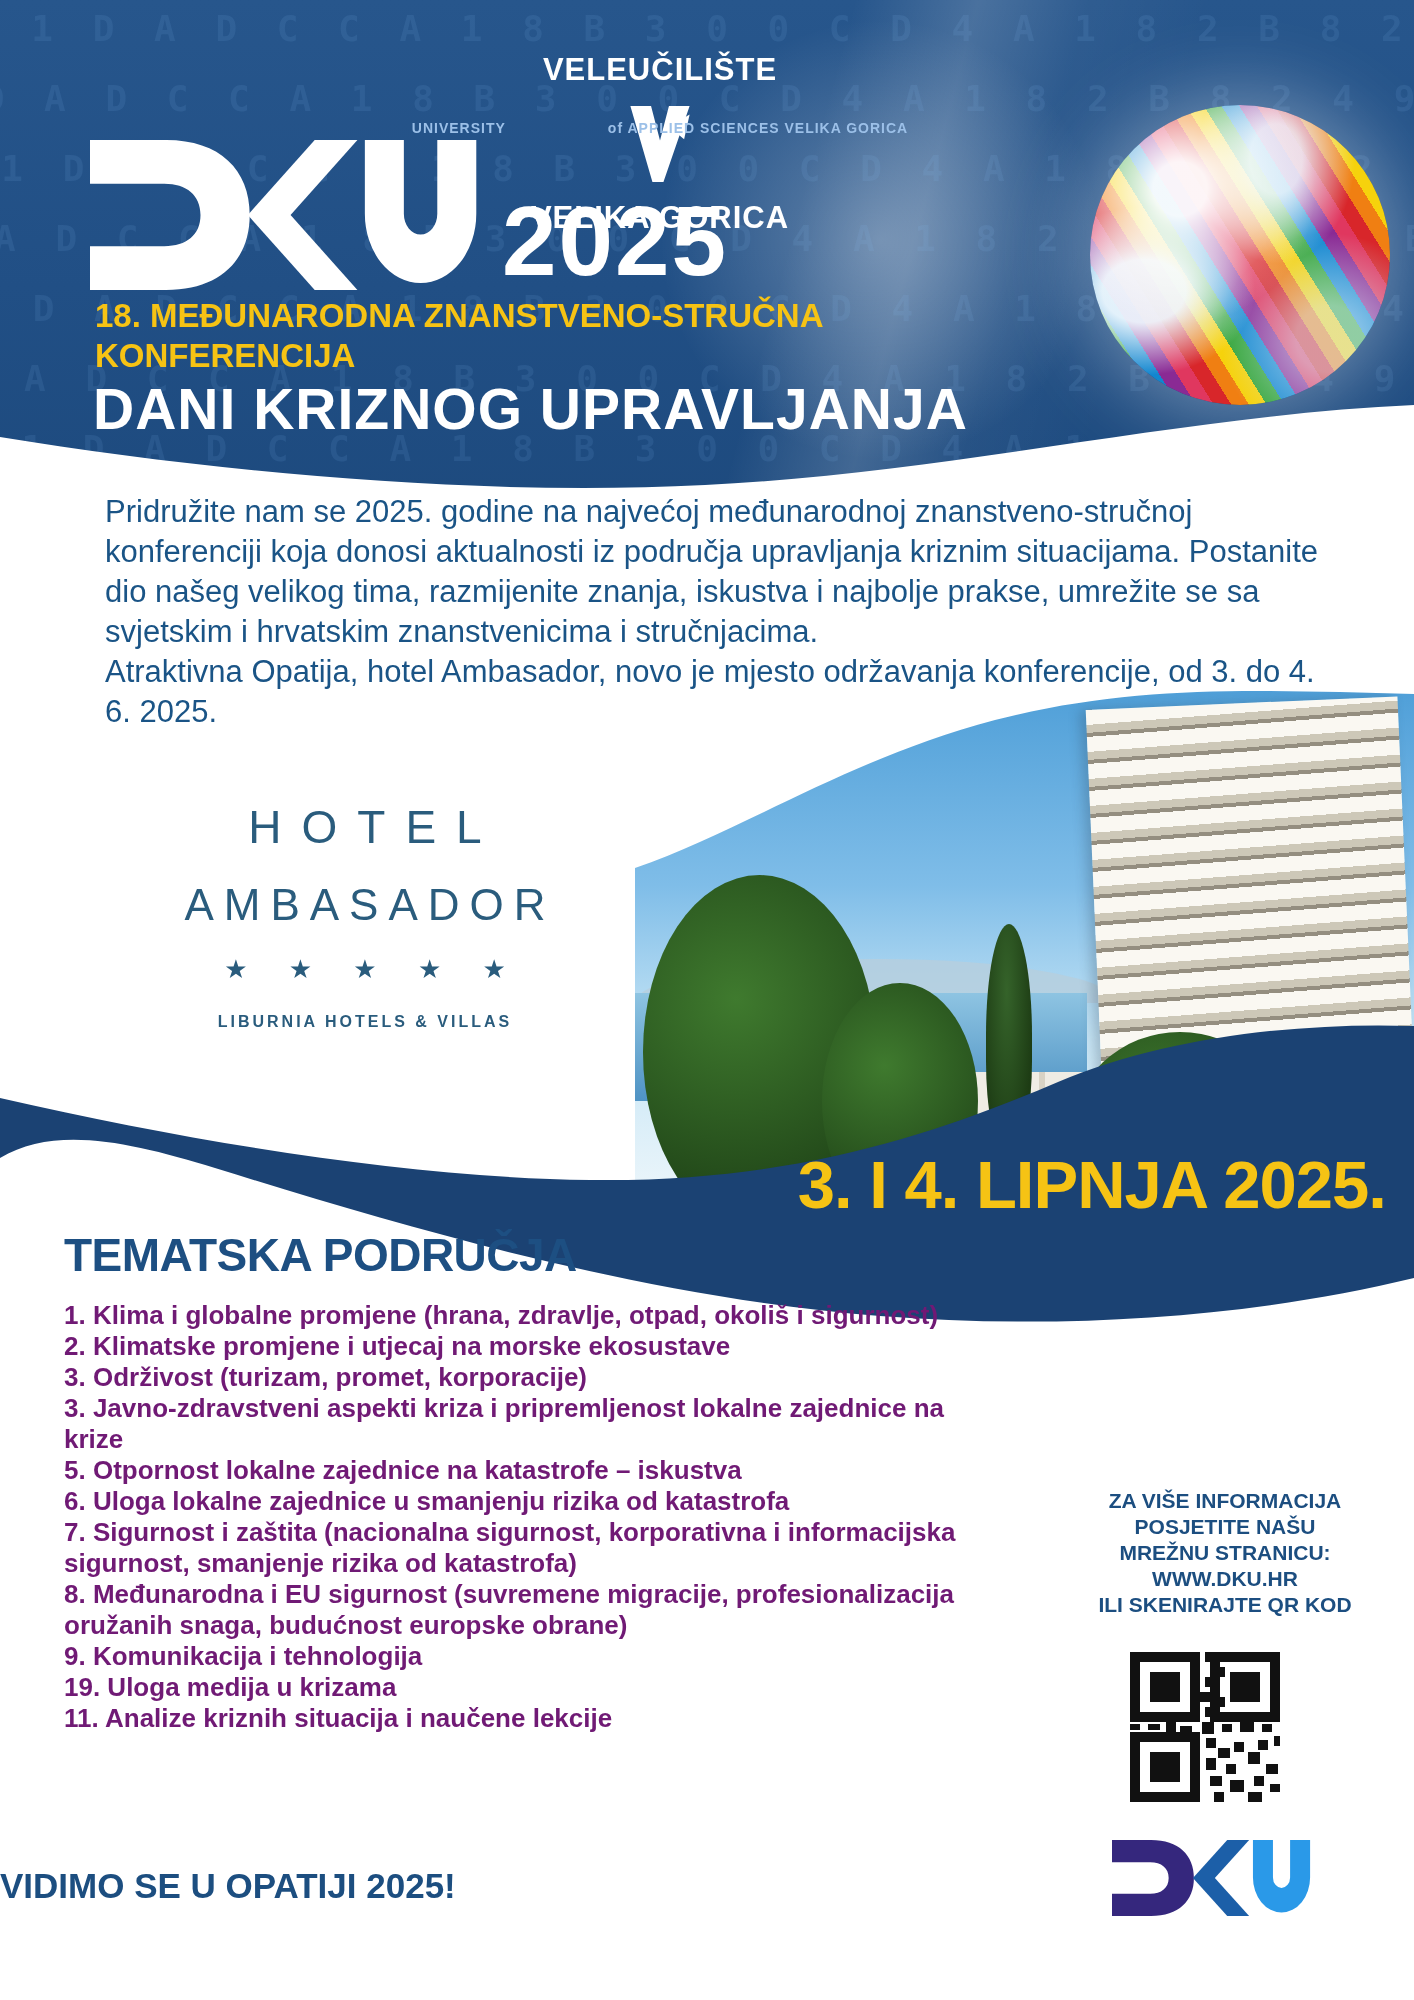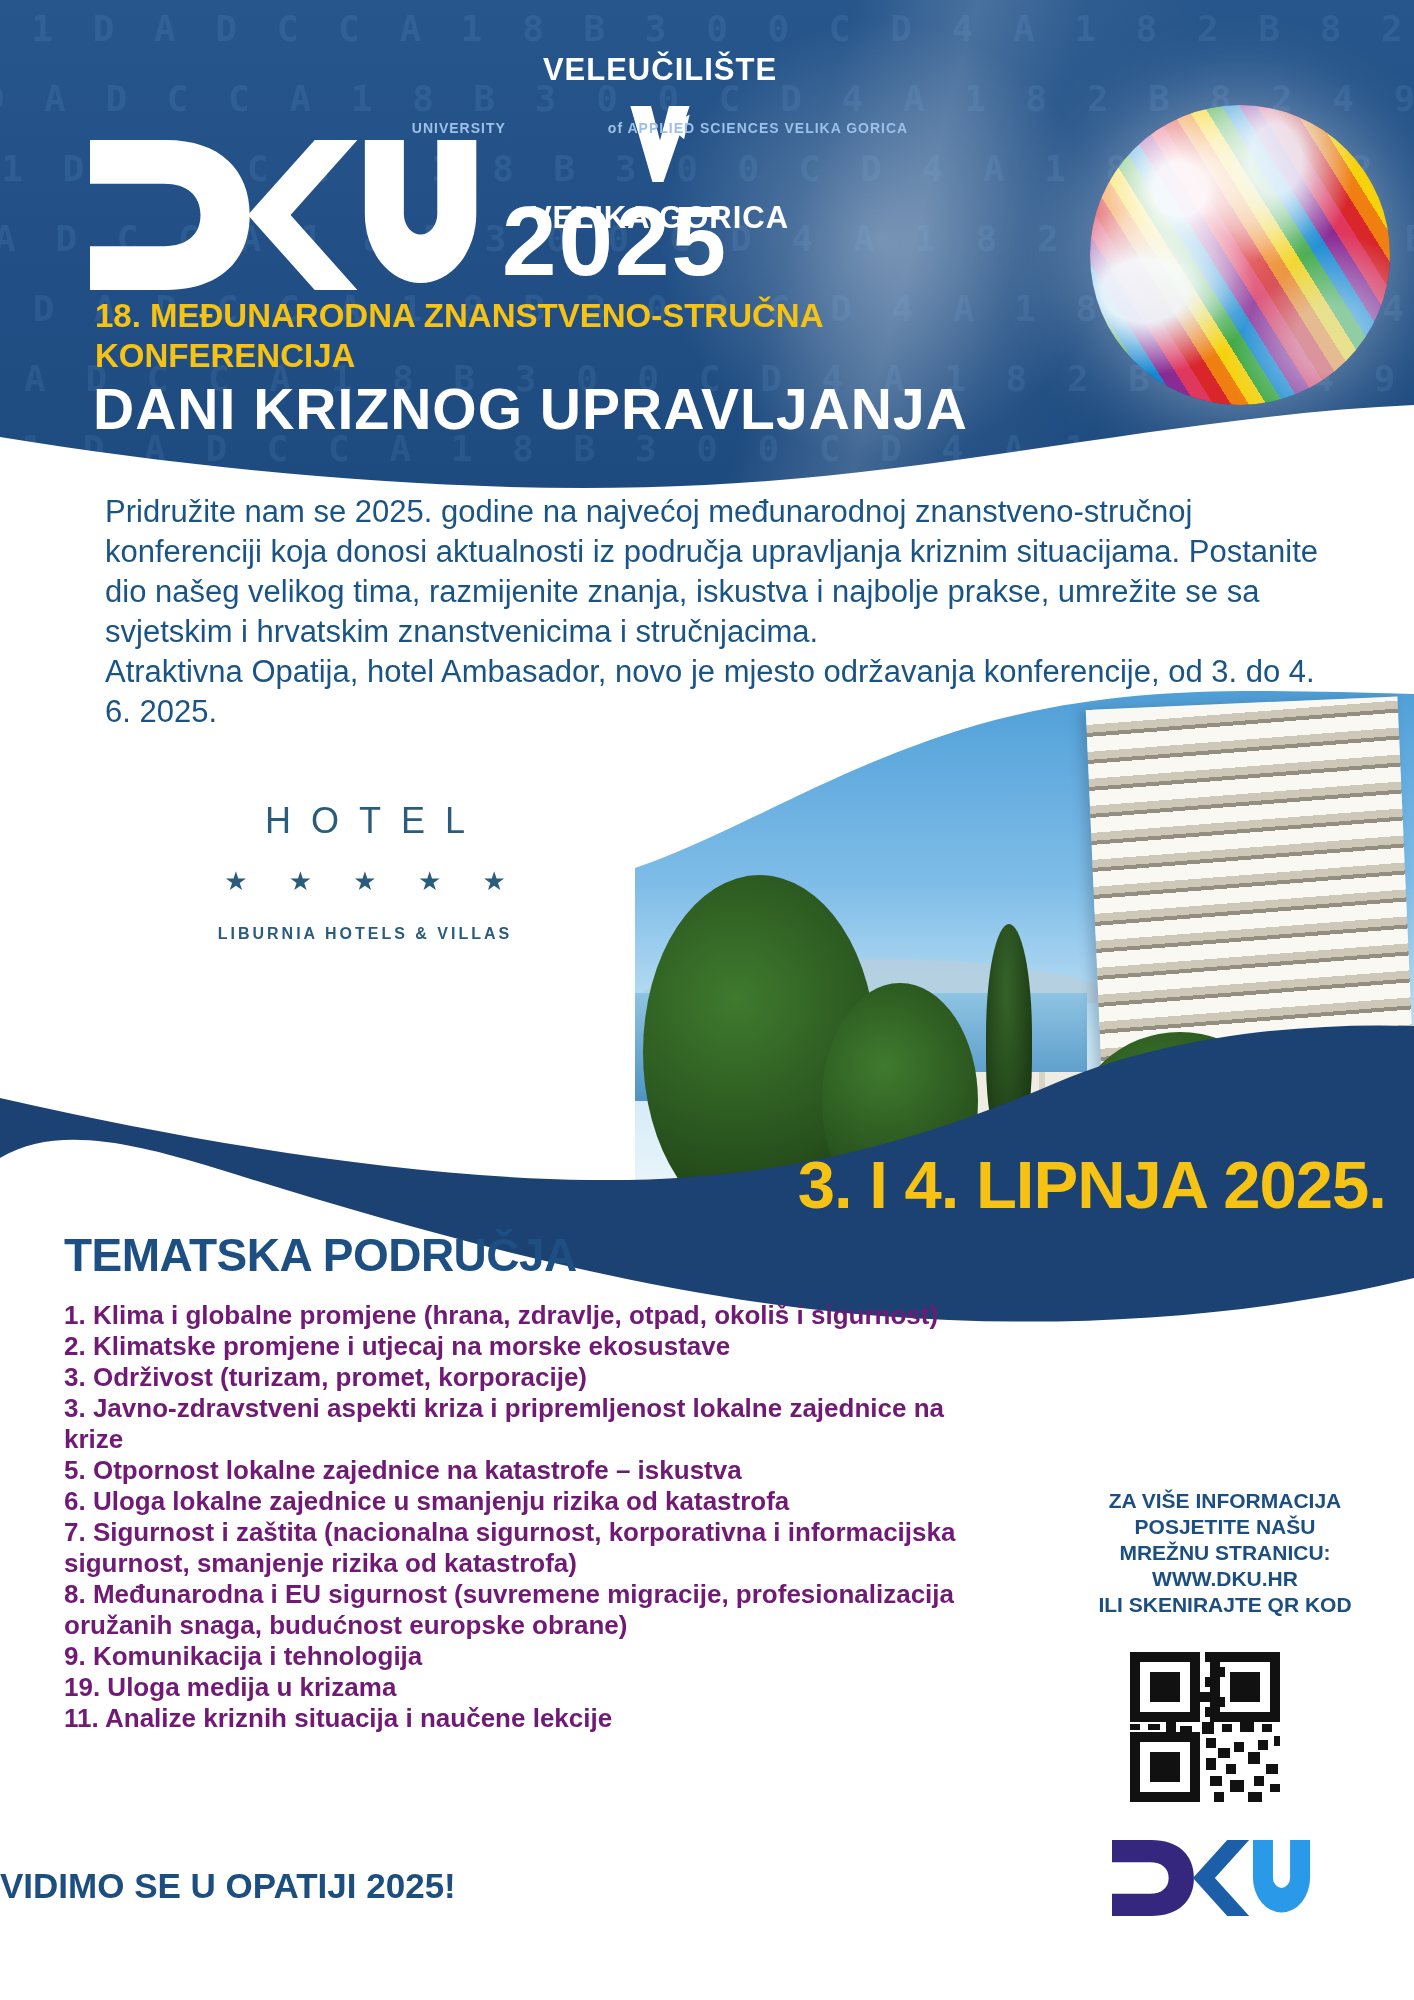--- a/index.html
+++ b/index.html
@@ -56,21 +56,21 @@
 
   
   .intro-p { position:absolute; left:105px; width:1230px; color:#1a5486;
              font-size:31px; line-height:40px; font-weight:500; }
   .intro-p1 { top:492px; }
   .intro-p2 { top:652px; }
 
   
   .hotel-logo { position:absolute; left:148px; top:800px; width:434px; text-align:center;
                 color:#2a5c7d; }
-  .hotel-l1 { font-size:36px; letter-spacing:20px; font-weight:500; margin-right:-20px; }
+  .hotel-l1 { font-size:46px; letter-spacing:20px; font-weight:500; margin-right:-20px; }
   .hotel-l2 { margin-top:26px; font-size:44px; letter-spacing:10px; font-weight:500; margin-right:-10px; }
   .hotel-stars { margin-top:24px; font-size:26px; letter-spacing:17px; margin-right:-17px; }
   .hotel-brand { margin-top:28px; font-size:16px; letter-spacing:3px; font-weight:700; }
 
   
   .photo { position:absolute; left:635px; top:688px; width:779px; height:492px;
     clip-path: path("M0 180 C 110 142, 210 72, 360 32 C 500 -4, 620 2, 779 6 L 779 492 L 0 492 Z");
     overflow:hidden; }
   .sky { position:absolute; inset:0;
          background:linear-gradient(180deg,#4f9fd8 0%, #7fbde8 40%, #c8e6f6 72%, #e8f4fa 100%); }
@@ -180,20 +180,21 @@
     <div class="shore"></div>
     <div class="building"></div>
     <div class="tree tree1"></div>
     <div class="tree tree2"></div>
     <div class="cypress"></div>
     <div class="tree tree3"></div>
   </div>
 
   <div class="hotel-logo">
     <div class="hotel-l1">HOTEL</div>
+    <div class="hotel-l2">AMBASADOR</div>
     <div class="hotel-stars">★ ★ ★ ★ ★</div>
     <div class="hotel-brand">LIBURNIA HOTELS &amp; VILLAS</div>
   </div>
 
   <svg class="navy-wave" width="1414" height="320" viewBox="0 0 1414 320">
     <path d="M0,78 C210,126 420,158 590,160 C800,163 945,110 1058,62 C1165,17 1300,2 1414,6
              L1414,258 C1250,298 1060,310 880,296 C650,278 420,212 215,148 C130,122 55,105 0,138 Z" fill="#1b4273"></path>
   </svg>
   <div class="date-banner">3. I 4. LIPNJA 2025.</div>
 

